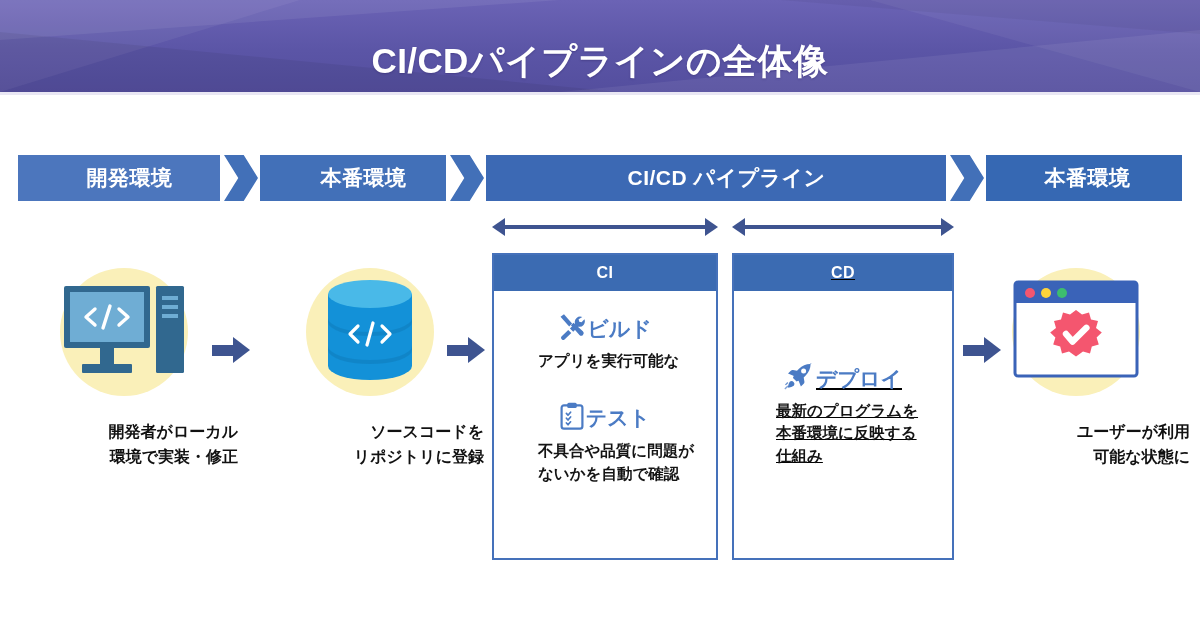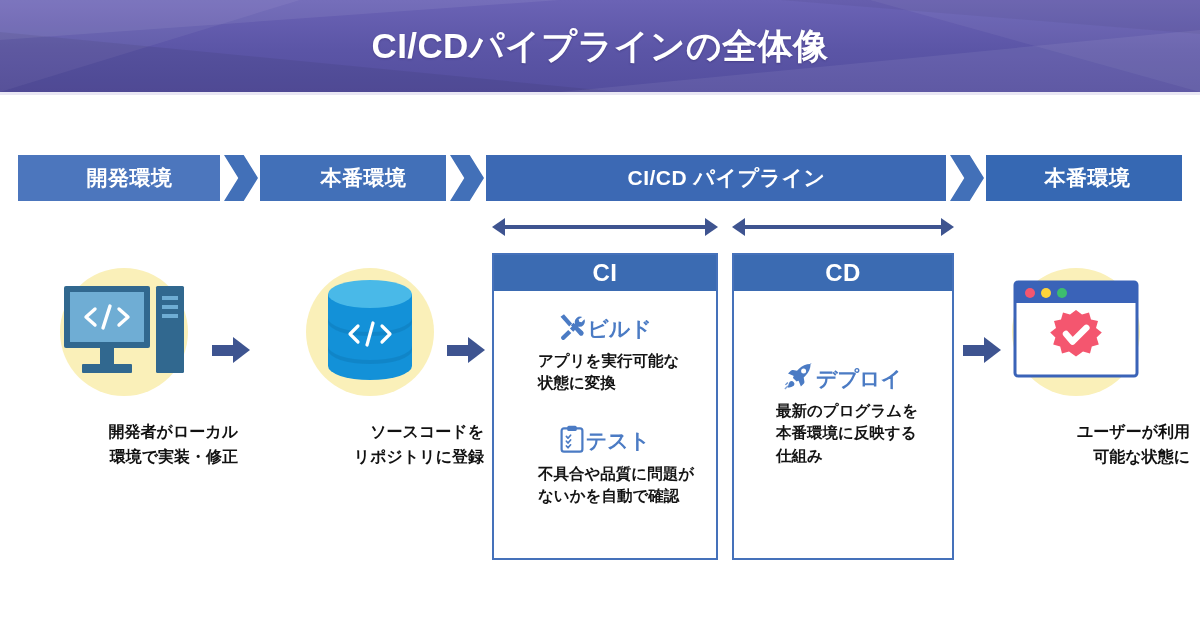--- a/index.html
+++ b/index.html
@@ -43,21 +43,21 @@
     right: 0; bottom: 0; width: 0; height: 0;
     border-right: 640px solid rgba(255,255,255,0.065);
     border-top: 62px solid transparent;
   }
   .hdr-tri-6 {
     right: 0; top: 0; width: 0; height: 0;
     border-right: 420px solid rgba(0,0,0,0.045);
     border-bottom: 34px solid transparent;
   }
   .header-title {
-    position: absolute; left: 0; top: 0; width: 1200px; height: 92px;
+    position: absolute; left: 0; top: 15px; width: 1200px; height: 92px;
     display: flex; align-items: center; justify-content: center;
     color: #ffffff; font-size: 35px; font-weight: bold;
     letter-spacing: 0.4px; z-index: 5;
     text-shadow: 0 1px 2px rgba(40,30,90,0.35);
     border-radius: 18px;
   }
   .header-underline {
     position: absolute; left: 0; top: 92px; width: 1200px; height: 3px;
     background: #e9e7f4;
   }
@@ -110,24 +110,24 @@
   .span-cd { left: 732px; top: 218px; width: 222px; }
 
   
   .stagebox {
     position: absolute; background: #ffffff;
     border: 2px solid #4571ba;
   }
   .stagebox .box-head {
     height: 36px; background: #3b6bb2; color: #fff;
     display: flex; align-items: center; justify-content: center;
-    font-size: 24px; font-weight: bold; letter-spacing: 0.5px;
+    font-size: 16px; font-weight: bold; letter-spacing: 0.5px;
   }
   .box-ci { left: 492px; top: 253px; width: 226px; height: 307px; }
-  .box-cd { left: 732px; top: 253px; width: 222px; height: 307px; }
+  .box-cd { left: 732px; top: 253px; width: 222px; height: 307px; text-decoration: underline; }
   .box-body { padding: 16px 14px 0 14px; }
 
   .item-head {
     display: flex; align-items: center; justify-content: center;
     gap: 2px; margin-bottom: 6px;
   }
   .item-title { color: #4b7bc4; font-size: 21px; font-weight: bold; }
   .item-desc {
     color: #141414; font-size: 15.5px; font-weight: bold;
     line-height: 1.45; text-align: left; padding-left: 2px; margin-left: 28px;
@@ -313,21 +313,20 @@
               <g fill="#4b7bc4">
                 <path d="M25.2 4.2 a5.6 5.6 0 0 0 -7.6 6.6 L12.4 16.0 l3.4 3.4 5.2 -5.2 a5.6 5.6 0 0 0 6.4 -7.6 l-3.0 3.0 -2.4 -0.6 -0.6 -2.4 Z"></path>
                 <path d="M10.6 17.6 L3.6 24.4 a2.3 2.3 0 0 0 3.2 3.2 L13.8 20.8 Z"></path>
               </g>
             </svg>
           </span>
           <span class="item-title">ビルド</span>
         </div>
         <div class="item-desc">
           <div>アプリを実行可能な</div>
-          <div>状態に変換</div>
         </div>
       </div>
 
       <div class="ci-item-2">
         <div class="item-head">
           <span>
             <svg width="24" height="28" viewBox="0 0 24 28" aria-hidden="true">
               <rect x="1.6" y="3.4" width="20.8" height="23.2" rx="2.4" fill="none" stroke="#4b7bc4" stroke-width="2.2"></rect>
               <rect x="7.2" y="0.8" width="9.6" height="5.2" rx="1.6" fill="#4b7bc4"></rect>
               <g stroke="#4b7bc4" stroke-width="1.7" fill="none" stroke-linecap="round" stroke-linejoin="round">

